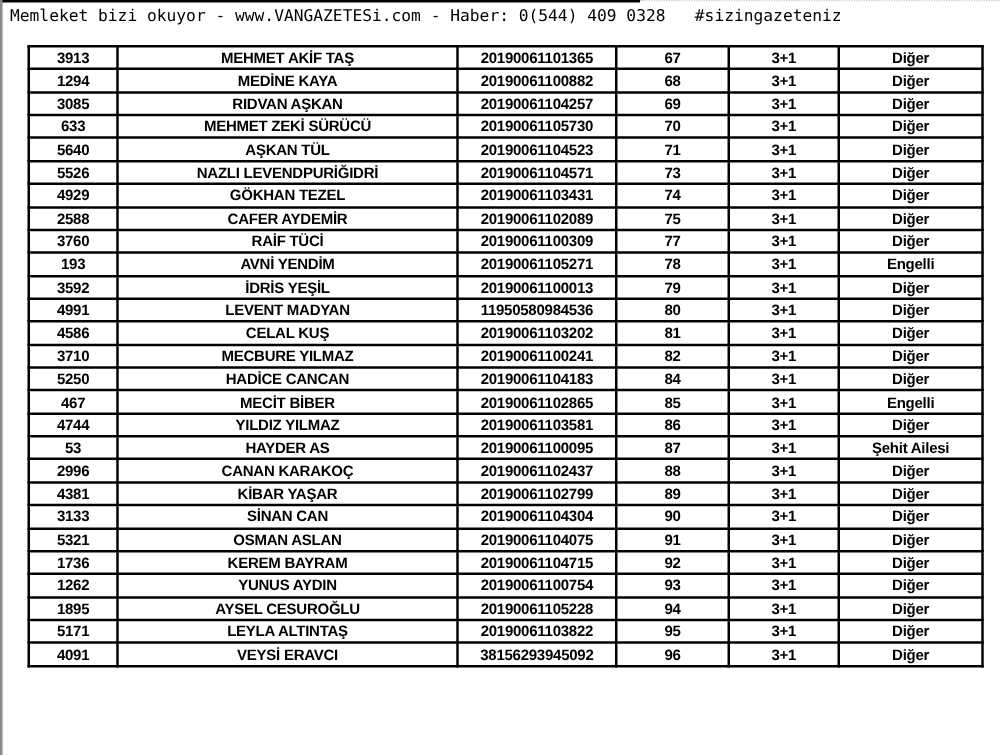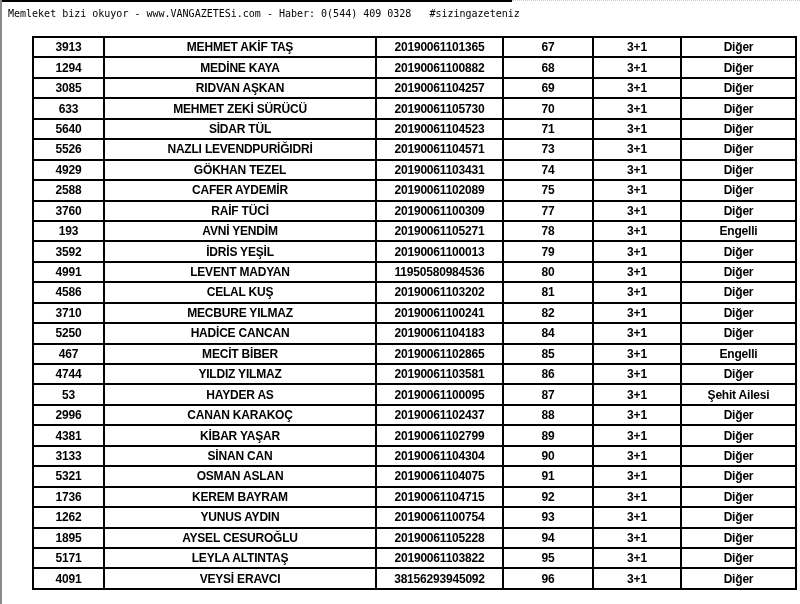--- a/index.html
+++ b/index.html
@@ -38,31 +38,31 @@
     top: 0;
     width: 2px;
     height: 604px;
     background: #8a8a8a;
   }
   .ticker {
     position: absolute;
     left: 8px;
     top: 5px;
     font-family: "DejaVu Sans Mono", monospace;
-    font-size: 10px;
+    font-size: 13px;
     line-height: 18px;
     color: #000000;
     white-space: pre;
   }
   table.list {
     position: absolute;
-    left: 32px;
+    left: 22px;
     top: 36px;
     width: 763px;
-    height: 554px;
+    height: 498px;
     border-collapse: collapse;
     table-layout: fixed;
   }
   table.list td {
     border: 2px solid #000000;
     background: #ffffff;
     font-family: "Liberation Sans", sans-serif;
     font-size: 12px;
     font-weight: bold;
     letter-spacing: -0.2px;
@@ -121,21 +121,21 @@
         <tr>
           <td>633</td>
           <td>MEHMET ZEKİ SÜRÜCÜ</td>
           <td>20190061105730</td>
           <td>70</td>
           <td>3+1</td>
           <td>Diğer</td>
         </tr>
         <tr>
           <td>5640</td>
-          <td>SİDAR TÜL</td>
+          <td>AŞKAN TÜL</td>
           <td>20190061104523</td>
           <td>71</td>
           <td>3+1</td>
           <td>Diğer</td>
         </tr>
         <tr>
           <td>5526</td>
           <td>NAZLI LEVENDPURİĞIDRİ</td>
           <td>20190061104571</td>
           <td>73</td>

